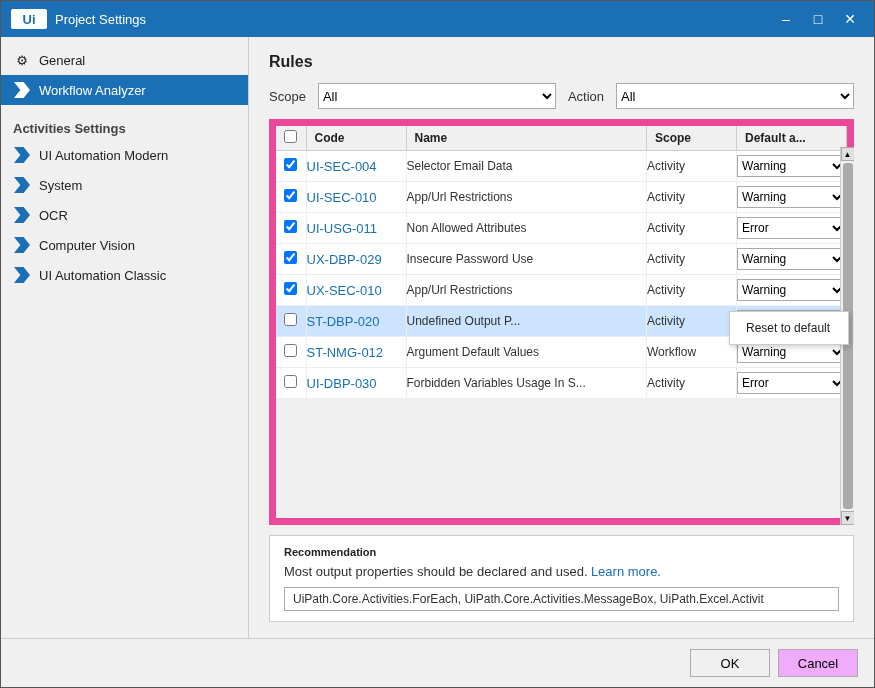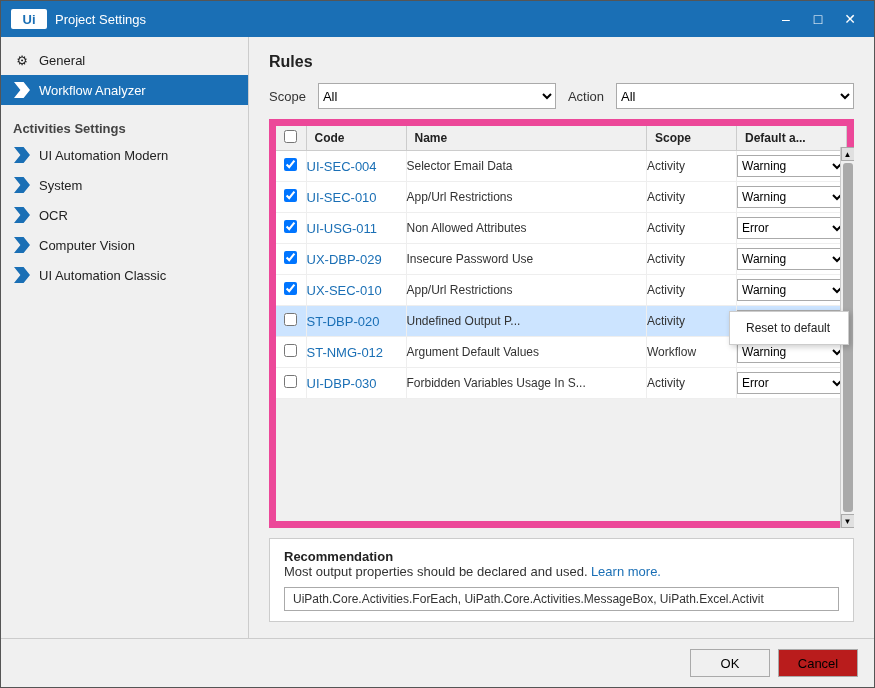--- a/index.html
+++ b/index.html
@@ -200,21 +200,21 @@
     }
 
     
     .recommendation {
       border: 1px solid #ccc;
       background: white;
       padding: 10px 14px;
       margin-top: 10px;
       flex-shrink: 0;
     }
-    .rec-title { font-weight: 600; font-size: 13px; color: #222; }
+    .rec-title { font-weight: 600; font-size: 11px; margin-bottom: 6px; color: #222; }
     .rec-text { font-size: 12px; color: #333; margin-bottom: 8px; }
     .rec-link { color: #1a6fb5; cursor: pointer; text-decoration: none; }
     .rec-excluded { font-size: 12px; color: #333; margin-bottom: 4px; }
     .rec-excluded-value {
       border: 1px solid #aaa;
       background: white;
       padding: 4px 8px;
       font-size: 12px;
       color: #333;
       white-space: nowrap;
@@ -229,21 +229,21 @@
       padding: 10px 16px;
       display: flex;
       justify-content: flex-end;
       gap: 8px;
       flex-shrink: 0;
     }
     .btn {
       height: 28px;
       min-width: 80px;
       border: 1px solid #aaa;
-      background: #b91c1c;
+      background: #f0abfc;
       font-size: 13px;
       cursor: pointer;
       padding: 0 16px;
     }
     .btn.primary { background: #f0f0f0; }
 
     .table-wrapper {
       position: relative;
       flex: 1;
       overflow: hidden;

